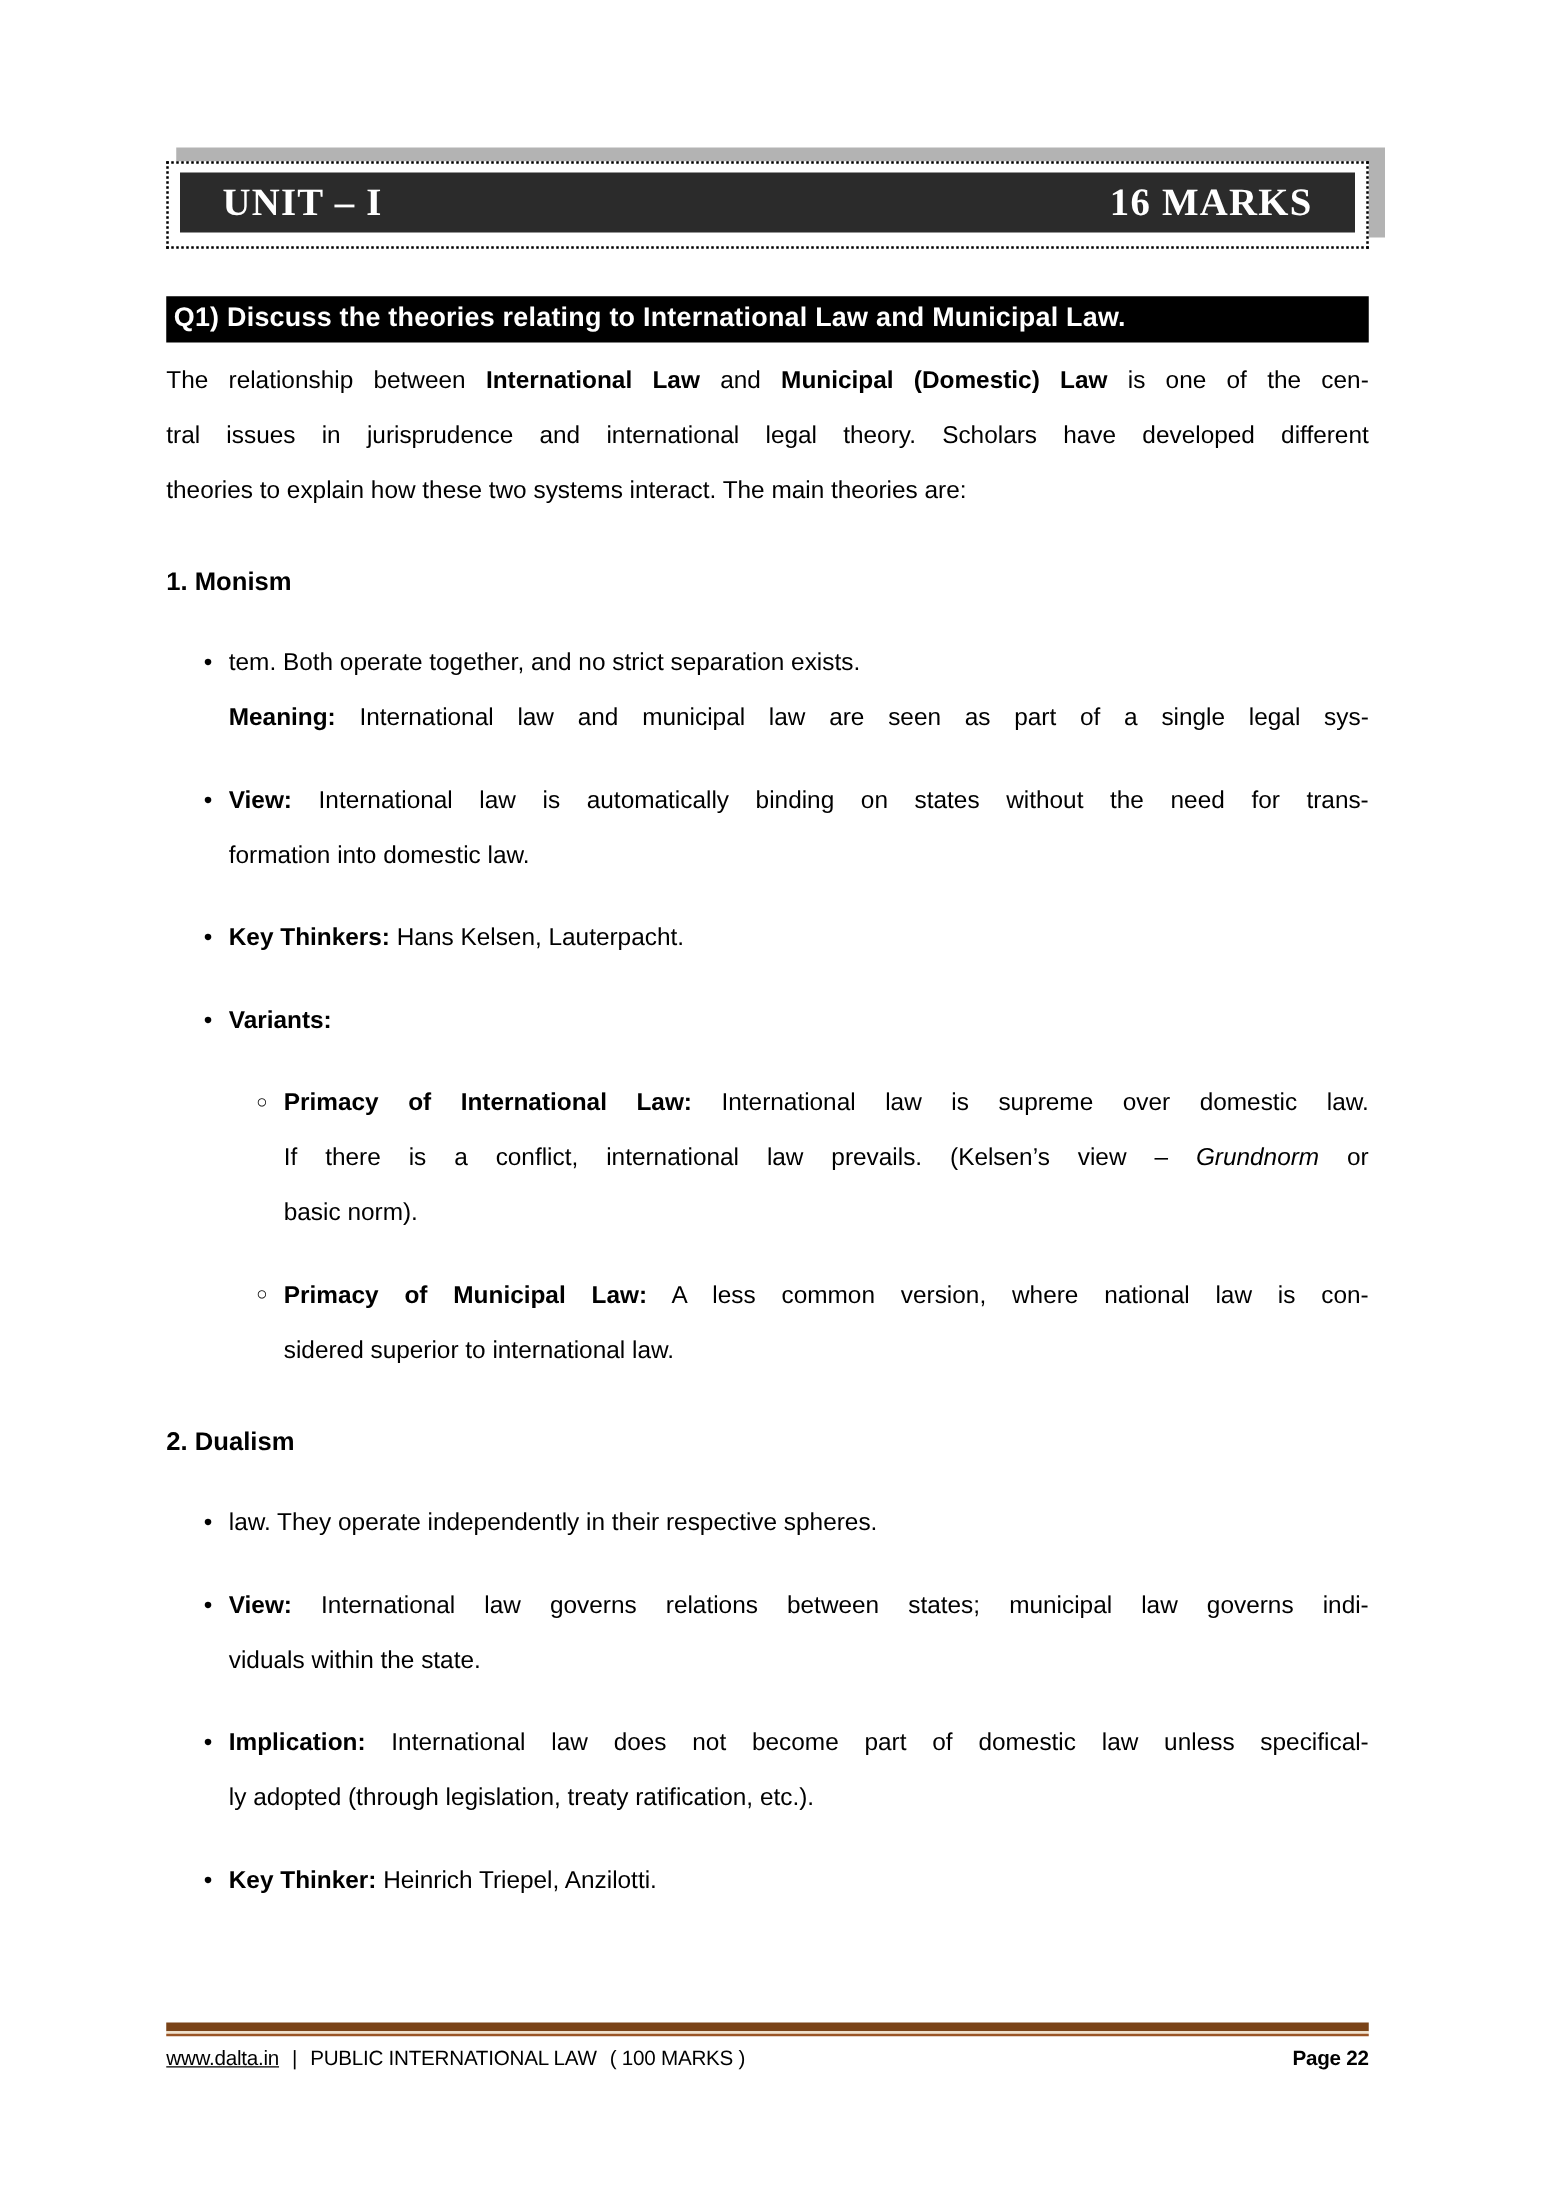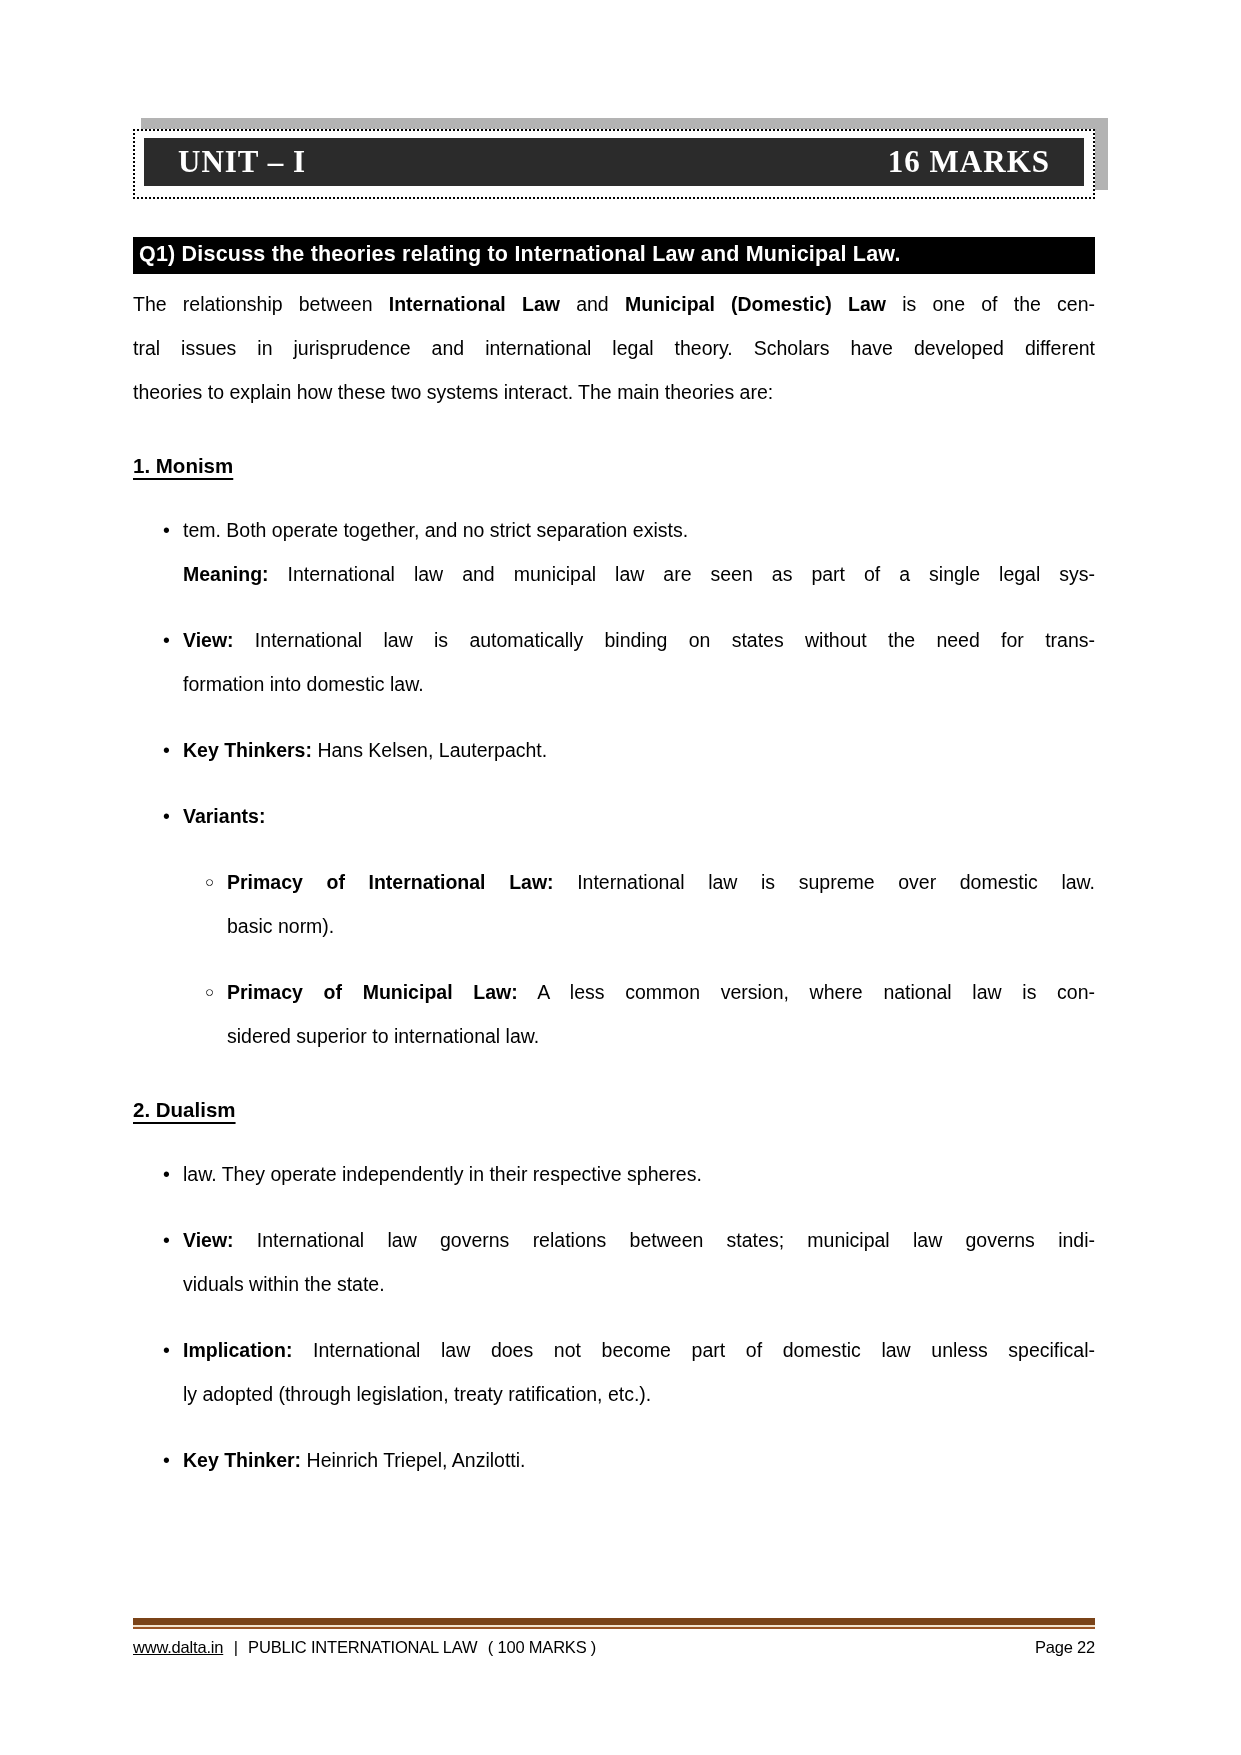--- a/index.html
+++ b/index.html
@@ -43,35 +43,35 @@
   .para .line{line-height:44px;text-align:justify;text-align-last:justify;white-space:nowrap;}
   .para .line.last{text-align-last:left;white-space:normal;}
   .para.bullet{padding-left:50px;}
   .para.subbullet{padding-left:94px;}
   .marker{position:absolute;left:30px;top:0;line-height:44px;font-size:19.5px;}
   .para.subbullet .marker{left:72px;font-size:15px;}
   .bold{font-weight:bold;}
   .italic{font-style:italic;}
   .heading{margin:30px 0 20px 0;font-size:20.5px;font-weight:bold;line-height:44px;}
   .heading span{
-    text-decoration:underline;text-decoration-thickness:2px;text-underline-offset:5px;
+    text-decoration-thickness:2px;text-underline-offset:5px;
   }
 
   
   .footer{position:absolute;left:133px;top:1618px;width:962px;}
   .rule-thick{height:7px;background:var(--c-rule-dark);}
   .rule-gap{height:2px;background:var(--c-rule-gap);}
   .rule-thin{height:2px;background:var(--c-rule-thin);}
   .footer-row{
     display:flex;justify-content:space-between;align-items:flex-start;
     margin-top:9px;font-size:16.5px;letter-spacing:-0.2px;
   }
   .footer-left span{margin-right:6px;}
   .footer-site{text-decoration:underline;}
-  .footer-page{font-weight:normal;}
+  .footer-page{font-weight:bold;}
 </style>
 </head>
 <body>
 
 <div class="page">
 
   <div class="banner">
     <div class="banner-shadow"></div>
     <div class="banner-box">
       <div class="banner-bar">
@@ -104,20 +104,21 @@
         <span class="marker">•</span>
         <div class="line last"><span class="bold">Key Thinkers:</span><span> Hans Kelsen, Lauterpacht.</span></div>
       </div>
       <div class="para bullet">
         <span class="marker">•</span>
         <div class="line last"><span class="bold">Variants:</span></div>
       </div>
       <div class="para subbullet">
         <span class="marker">○</span>
         <div class="line"><span class="bold">Primacy of International Law:</span><span> International law is supreme over domestic law.</span></div>
+        <div class="line"><span>If there is a conflict, international law prevails. (Kelsen’s view – </span><span class="italic">Grundnorm</span><span> or</span></div>
         <div class="line last"><span>basic norm).</span></div>
       </div>
       <div class="para subbullet">
         <span class="marker">○</span>
         <div class="line"><span class="bold">Primacy of Municipal Law:</span><span> A less common version, where national law is con-</span></div>
         <div class="line last"><span>sidered superior to international law.</span></div>
       </div>
       <div class="heading"><span>2. Dualism</span></div>
       <div class="para bullet">
         <span class="marker">•</span>

